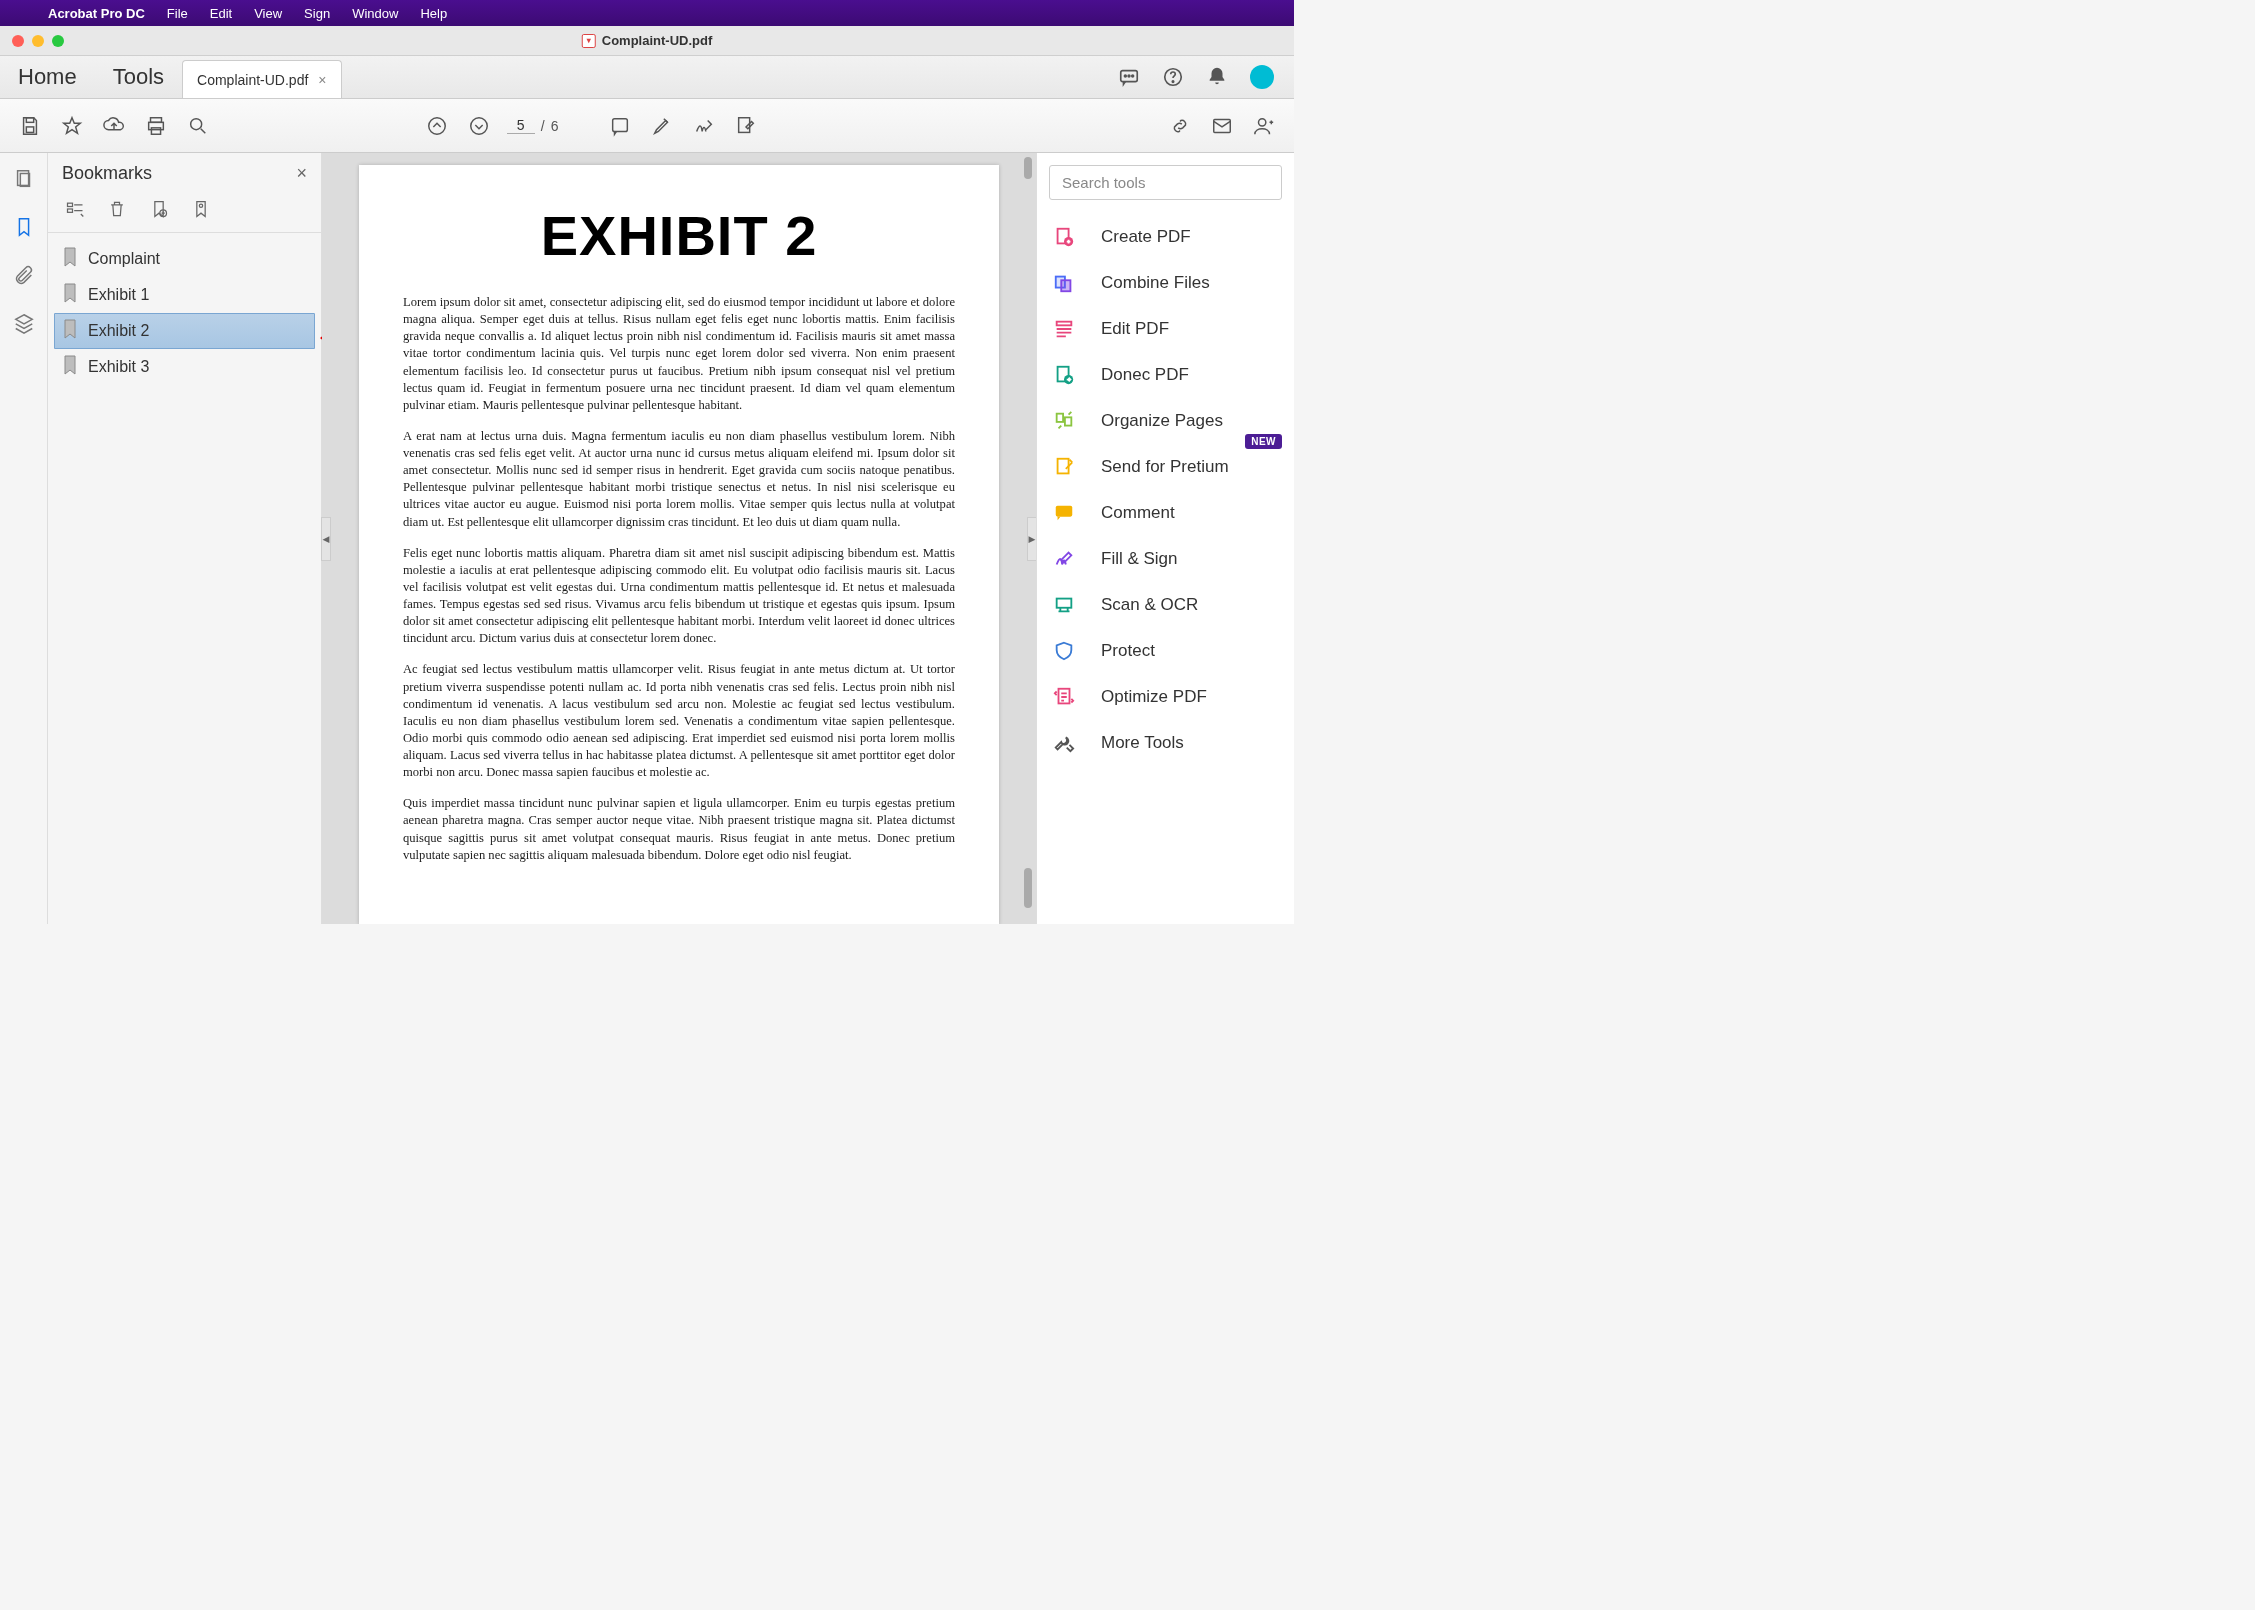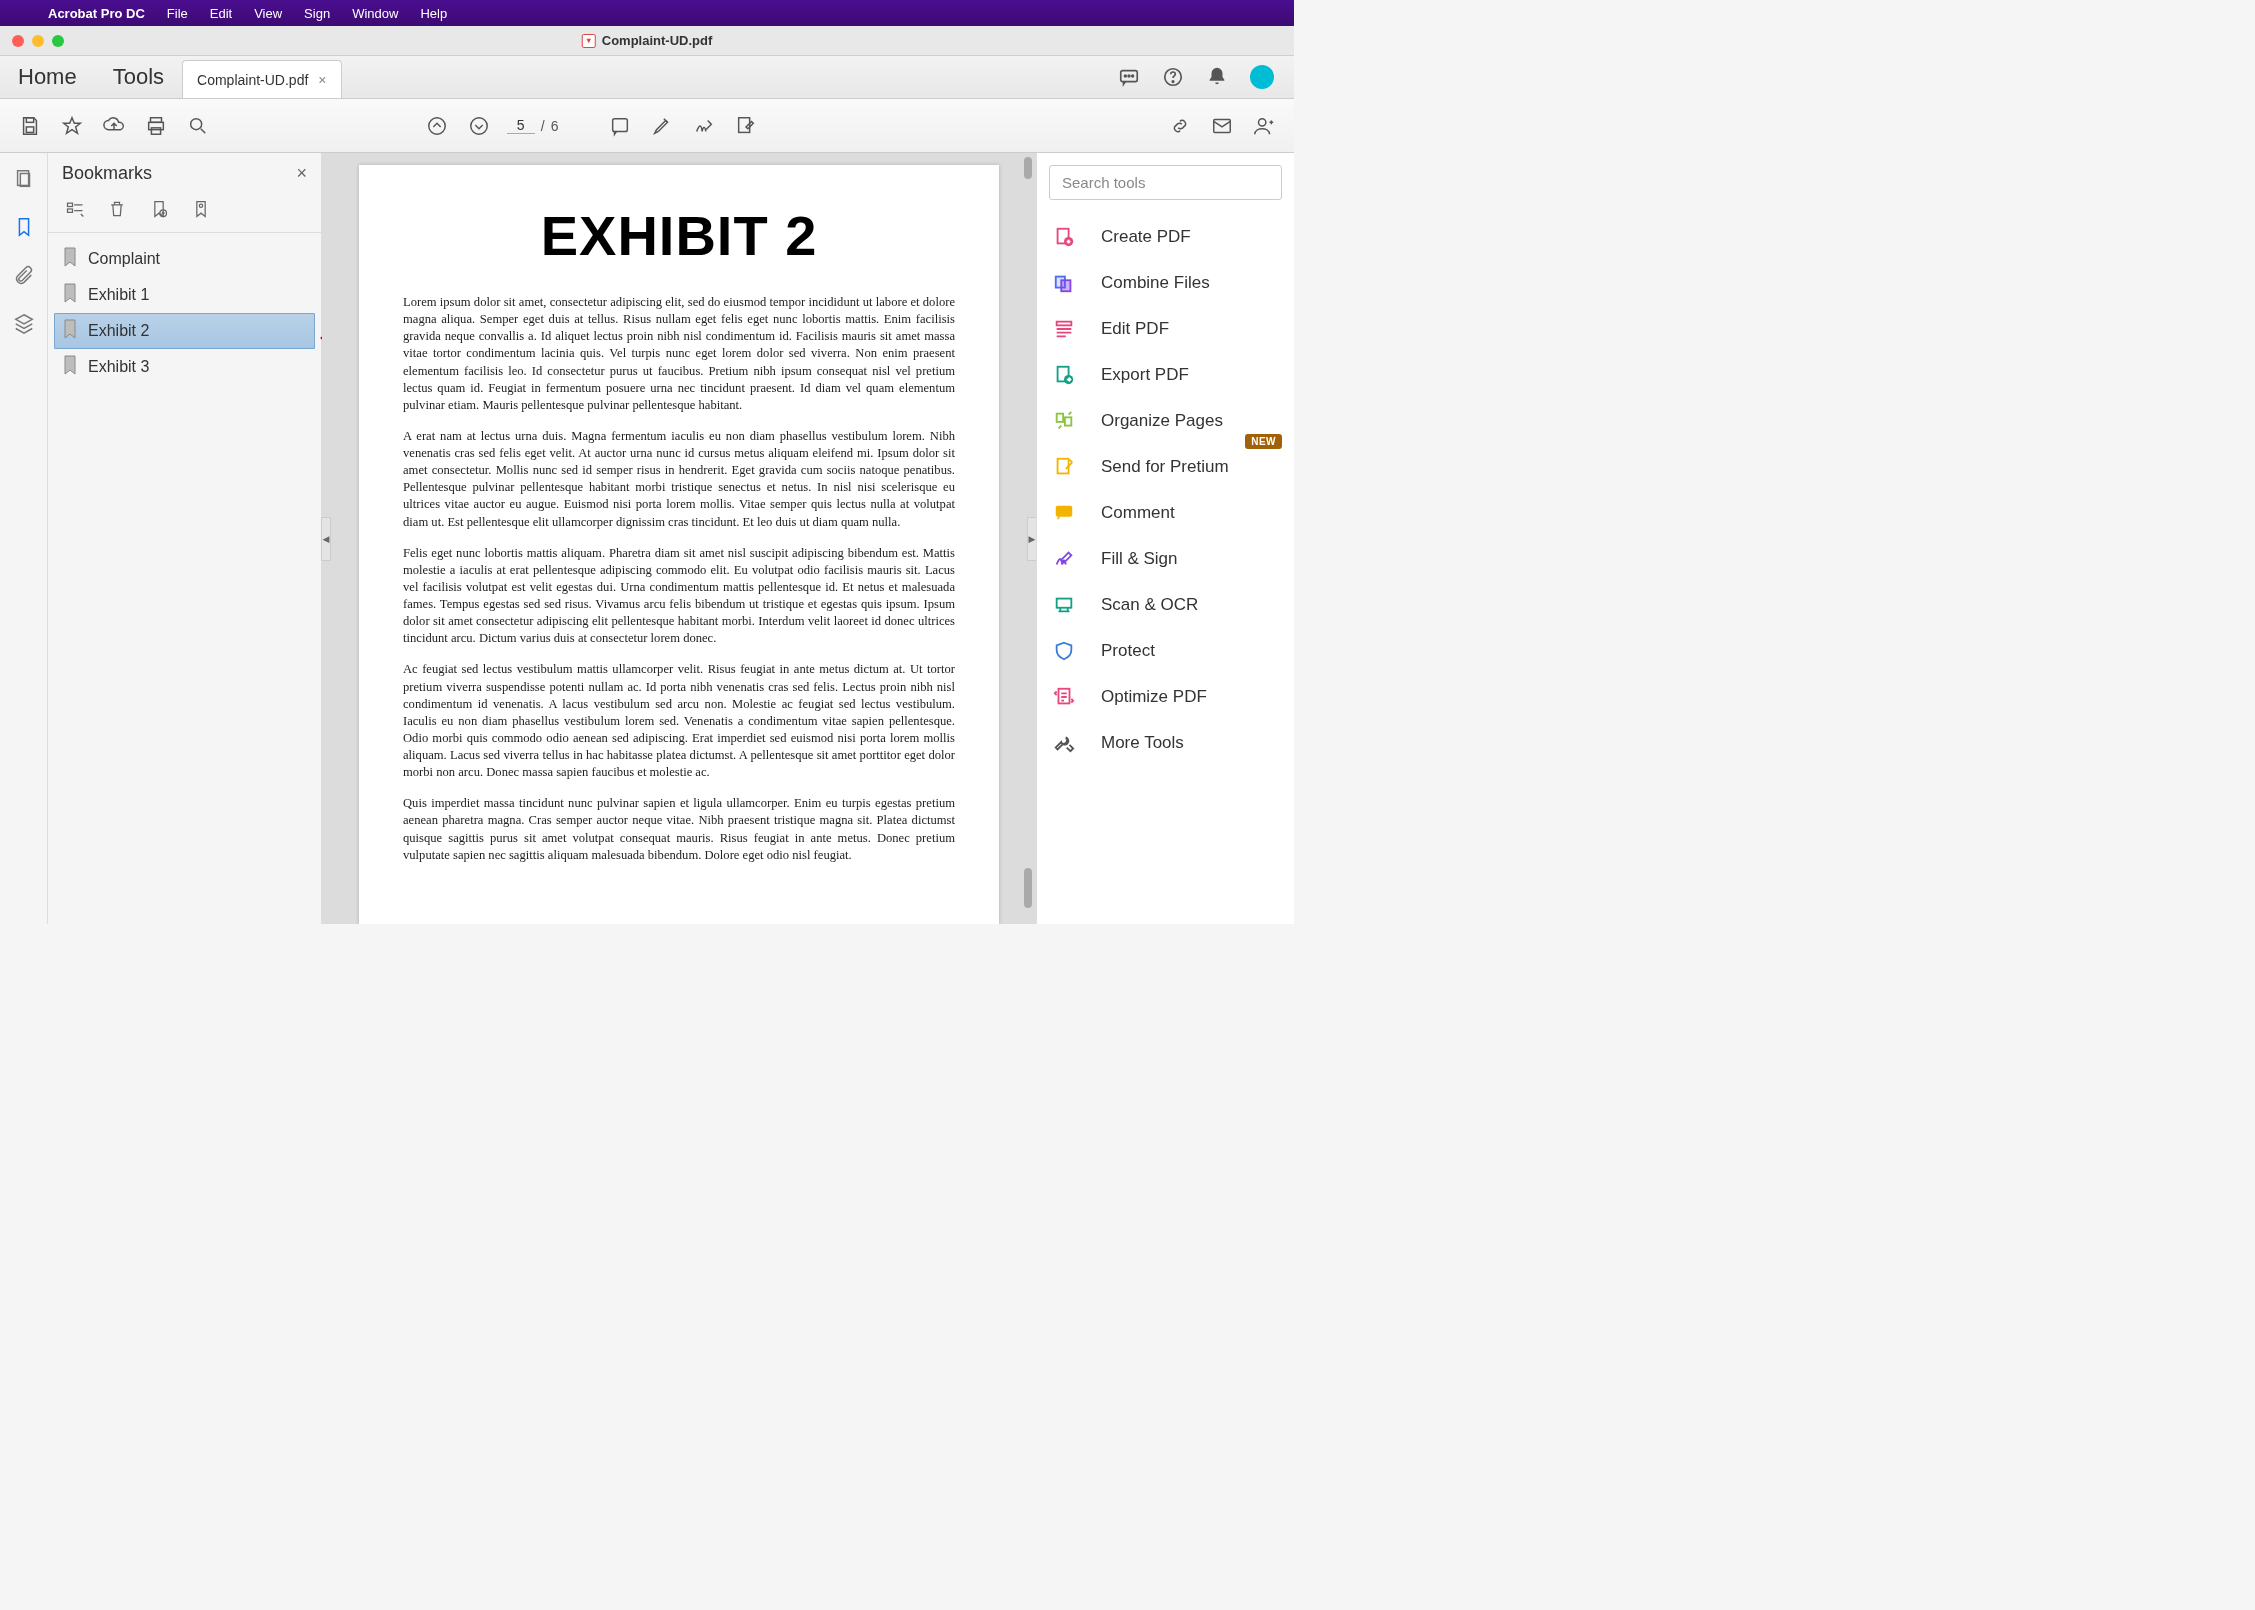--- a/index.html
+++ b/index.html
@@ -68,21 +68,21 @@
 .scrollbar { position:absolute; right:4px; top:4px; bottom:4px; width:10px; }
 .scrollbar .thumb { position:absolute; right:0; width:8px; background:#aaa; border-radius:4px; }
 .panel-collapse { position:absolute; top:50%; transform:translateY(-50%); width:10px; height:44px; background:#e4e4e4; border:1px solid #ccc; display:flex; align-items:center; justify-content:center; font-size:9px; color:#666; }
 
 
 .right-panel { width:258px; border-left:1px solid #ddd; background:#fff; display:flex; flex-direction:column; padding:12px 12px 0 12px; position:relative; }
 .search-tools { border:1px solid #ccc; border-radius:3px; padding:8px 12px; font-size:15px; color:#888; margin-bottom:14px; }
 .tool-list-item { display:flex; align-items:center; gap:26px; padding:12px 4px; font-size:17px; color:#333; cursor:pointer; position:relative; }
 .tool-list-item .sq { width:22px; height:22px; display:flex; align-items:center; justify-content:center; }
 .tool-list-item .sq svg { width:22px; height:22px; }
-.new-badge { position:absolute; right:0; top:-10px; background:#a16207; color:#fff; font-size:10px; font-weight:700; padding:2px 6px; border-radius:3px; letter-spacing:0.5px; }
+.new-badge { position:absolute; right:0; top:-10px; background:#4c1d95; color:#fff; font-size:10px; font-weight:700; padding:2px 6px; border-radius:3px; letter-spacing:0.5px; }
 
 </style>
 </head>
 <body>
 
 <div class="menubar">
   <span class="apple"></span>
   <span class="appname">Acrobat Pro DC</span>
   <span>File</span>
   <span>Edit</span>
@@ -381,21 +381,21 @@
       <span>Edit PDF</span>
     </div>
     <div class="tool-list-item">
       <span class="sq">
           <svg viewBox="0 0 24 24" fill="none" stroke="#13a085" stroke-width="2">
             <rect x="5" y="3" width="12" height="16"></rect>
             <circle cx="17" cy="17" r="5" fill="#13a085" stroke="none"></circle>
             <path d="M15 17h4M17 15l2 2-2 2" stroke="#fff"></path>
           </svg>
         </span>
-      <span>Export PDF</span>
+      <span>Donec PDF</span>
     </div>
     <div class="tool-list-item">
       <span class="sq">
           <svg viewBox="0 0 24 24" fill="none" stroke="#8bc540" stroke-width="2">
             <rect x="4" y="4" width="7" height="9"></rect>
             <rect x="13" y="8" width="7" height="9"></rect>
             <path d="M9 17l-3 3M17 5l3-3"></path>
           </svg>
         </span>
       <span>Organize Pages</span>

